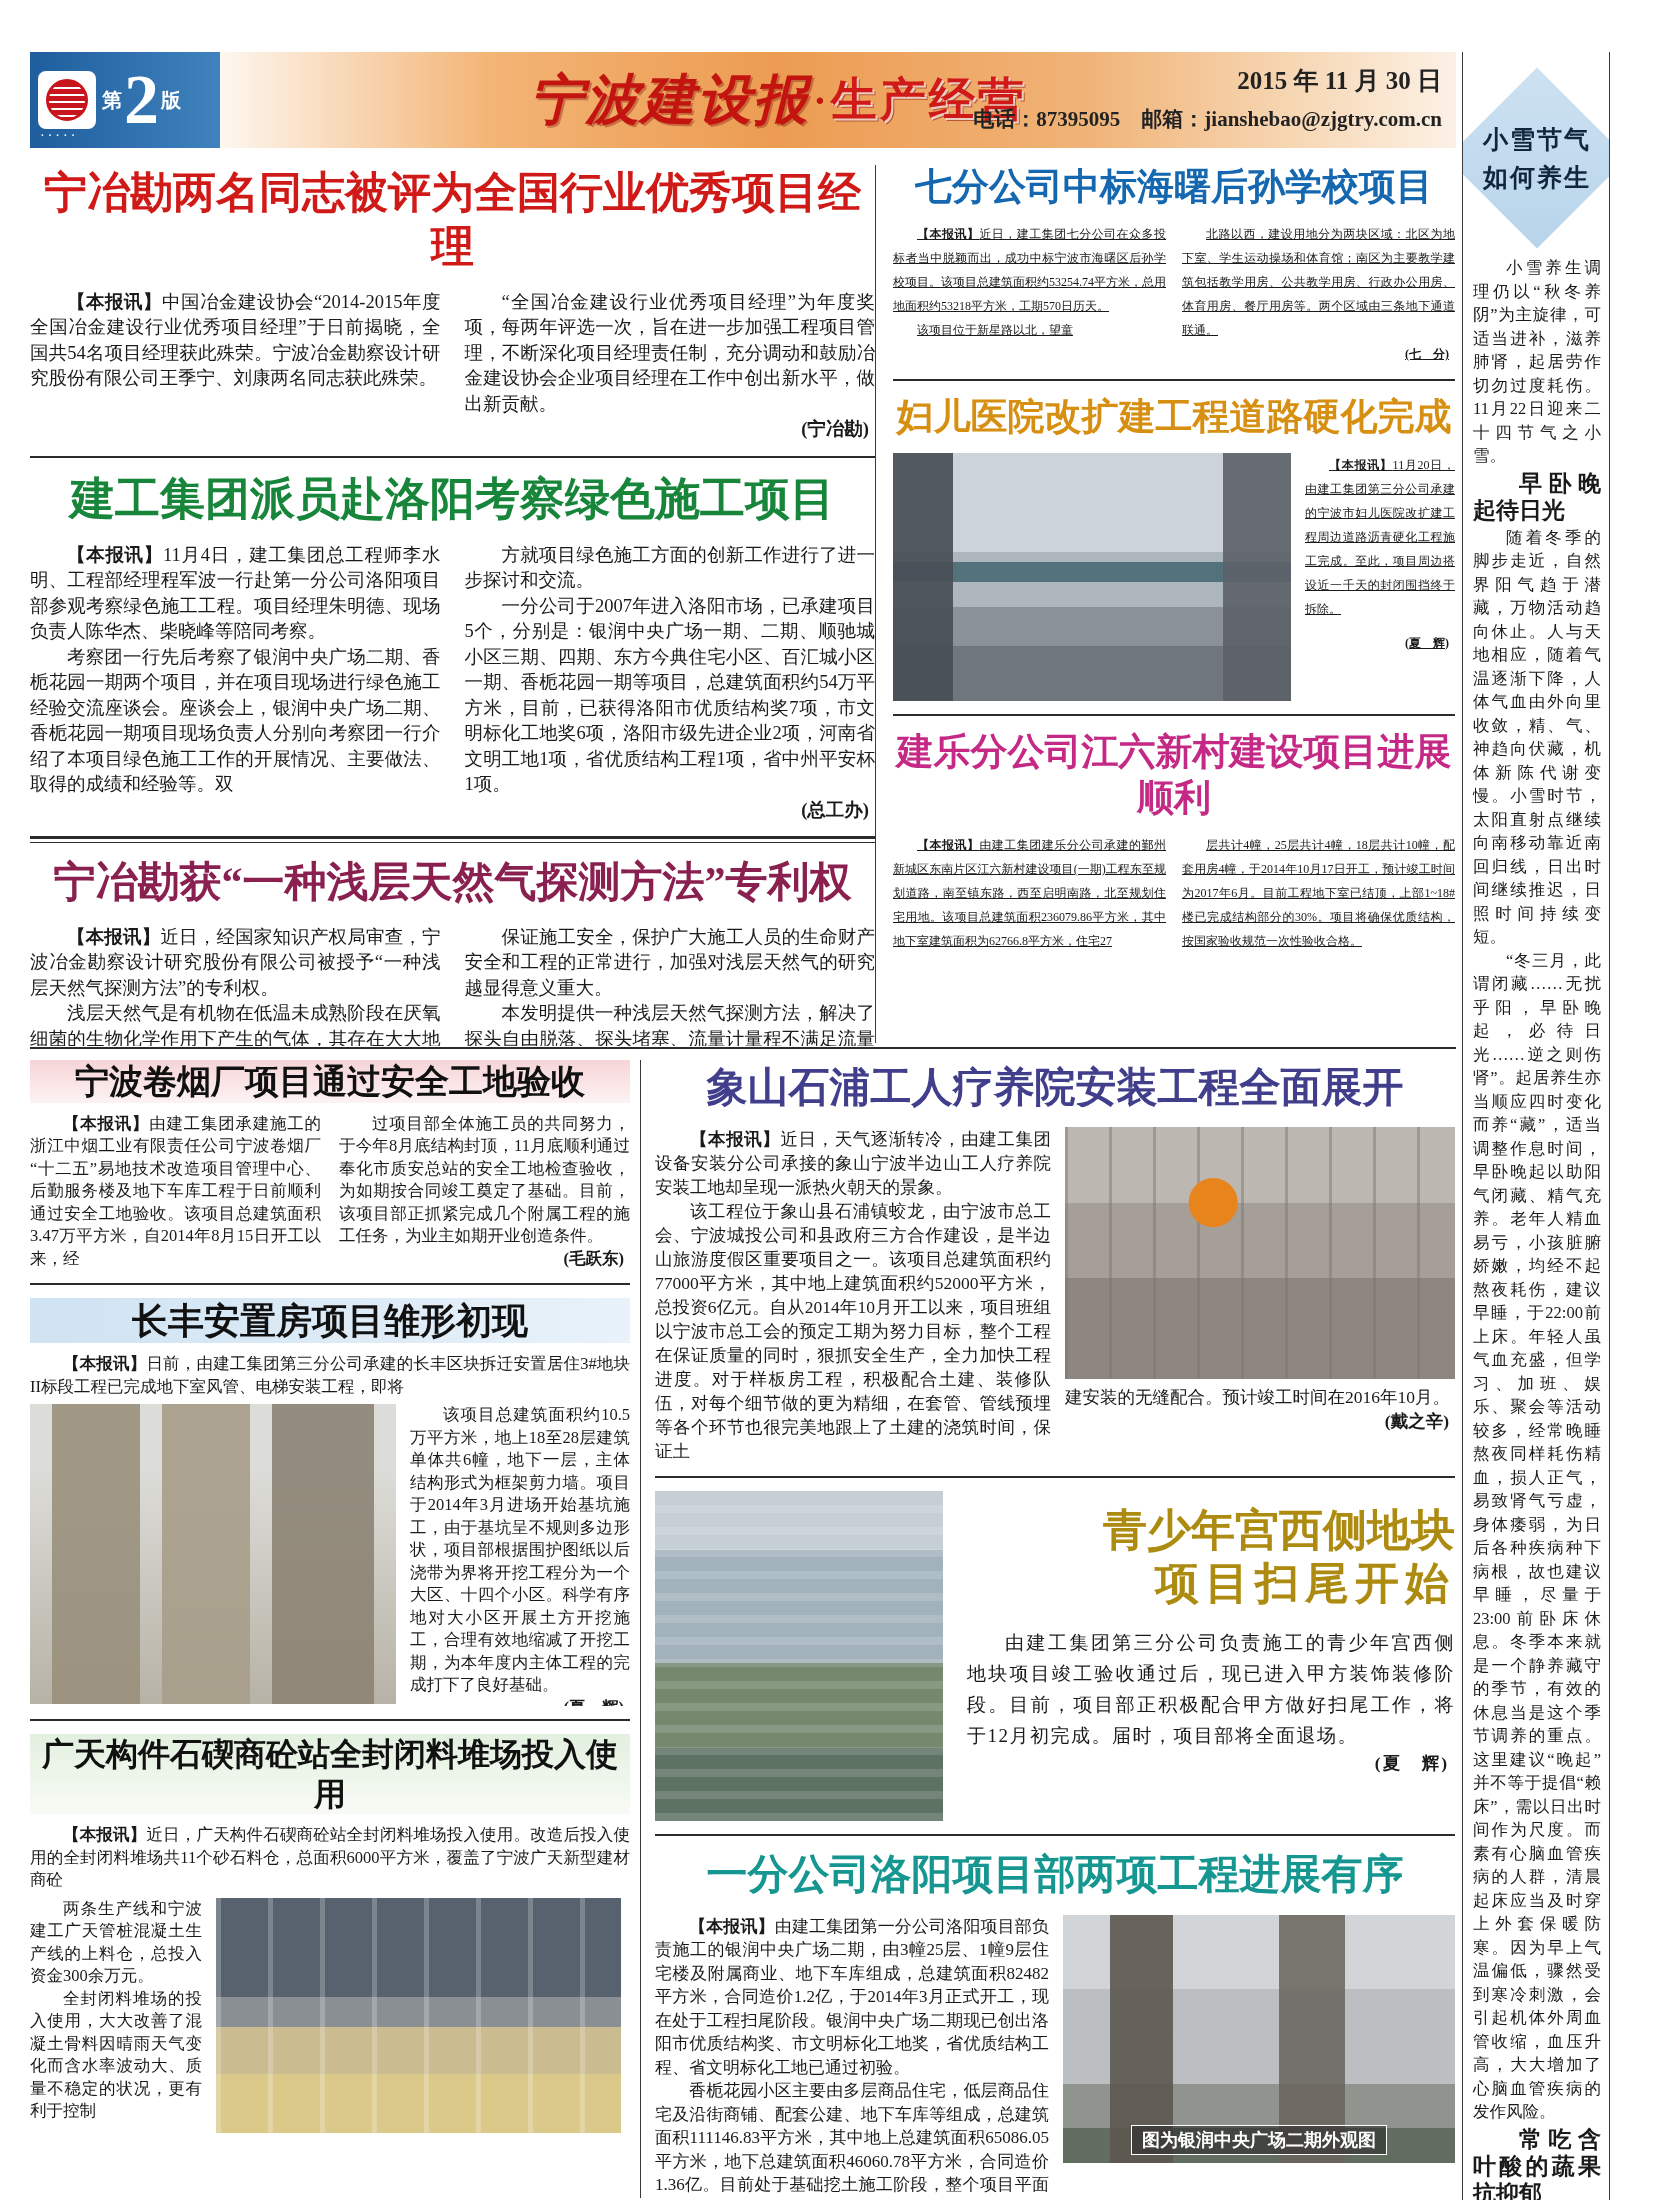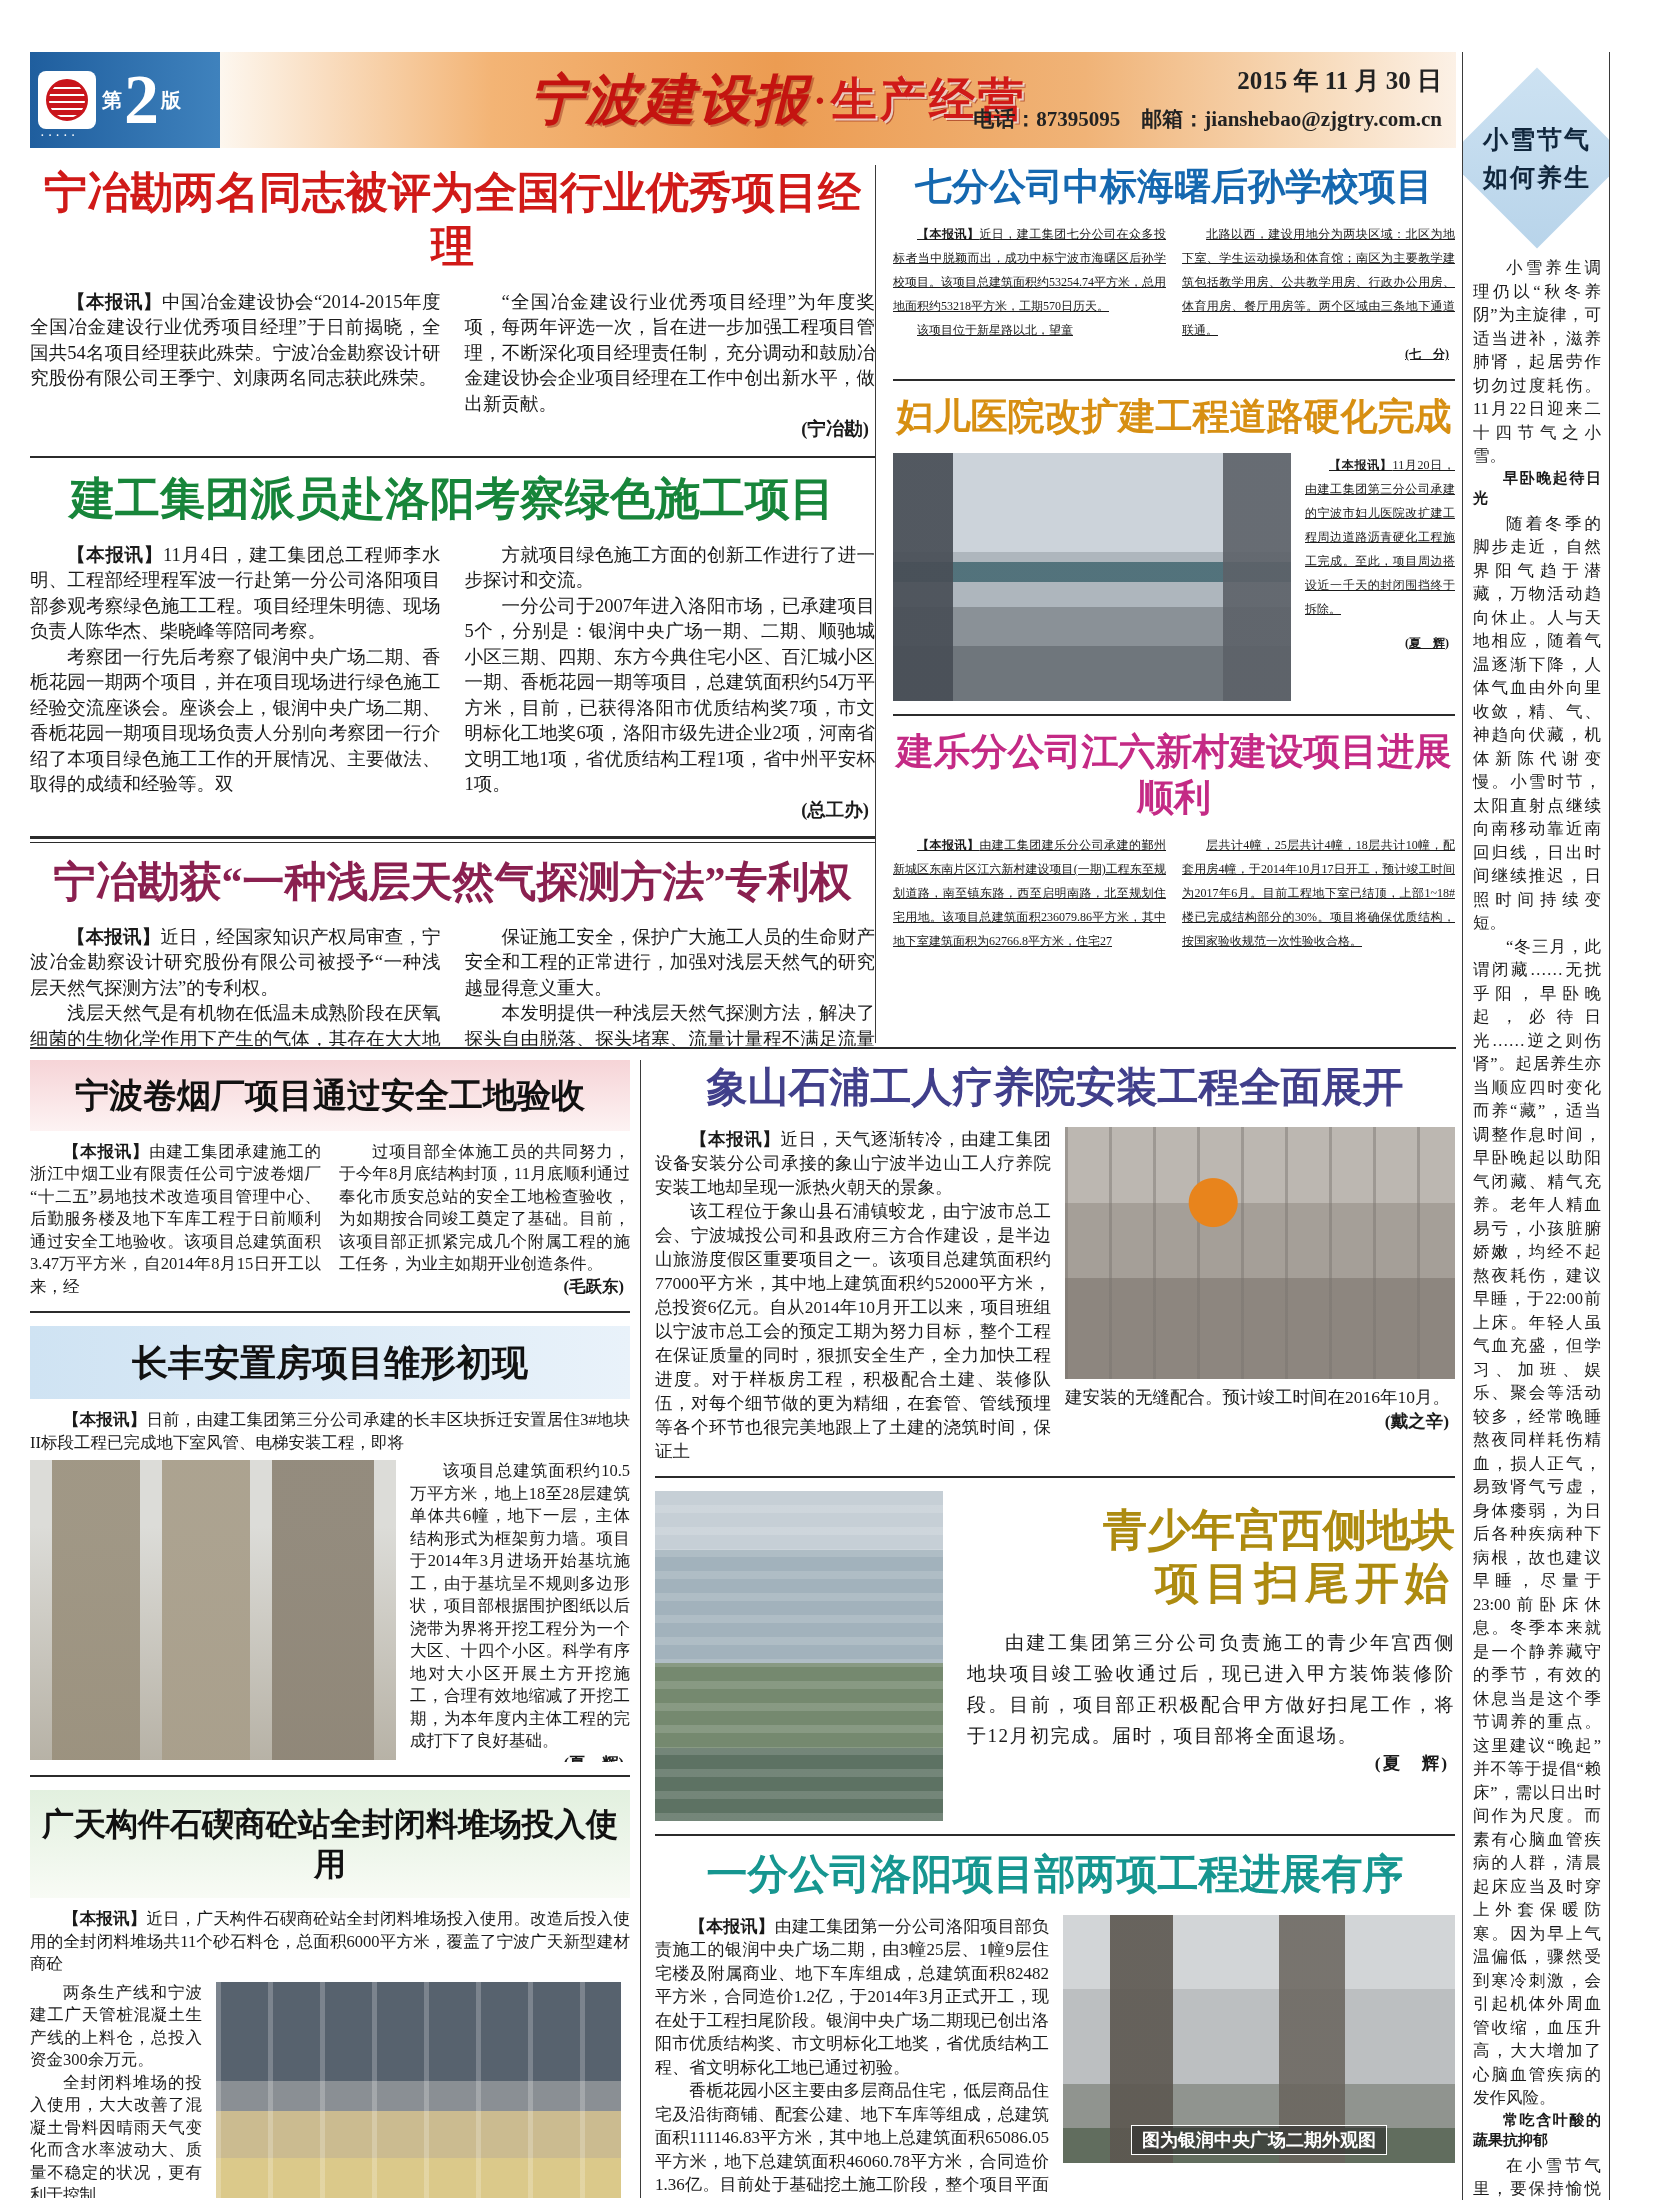--- a/index.html
+++ b/index.html
@@ -44,21 +44,21 @@
   .top-right{position:absolute;left:893px;top:162px;width:562px;height:884px;overflow:hidden;}
   .top-right .para,.top-right .byline{font-size:12px;line-height:24px;text-decoration:underline;}
   .v-rule-top{position:absolute;left:875px;top:165px;width:1px;height:878px;background:#3a3a3a;}
   .hr-main{position:absolute;left:30px;top:1047px;width:1426px;height:0;border-top:2px solid #2b2b2b;}
   .bottom-left{position:absolute;left:30px;top:1060px;width:600px;height:1138px;overflow:hidden;}
   .bottom-left .para,.bottom-left .byline{font-size:16.5px;line-height:22.5px;}
   .v-rule-bottom{position:absolute;left:640px;top:1060px;width:1px;height:1138px;background:#3a3a3a;}
   .bottom-mid{position:absolute;left:655px;top:1060px;width:800px;height:1138px;overflow:hidden;}
   .bottom-mid .para,.bottom-mid .byline{font-size:17.5px;line-height:24px;}
   
-  .band{padding:14px 4px;margin-bottom:10px;}
+  .band{padding:0 4px;margin-bottom:10px;}
   .band-pink{background:linear-gradient(180deg,#f6d4d7,#fdf3f3);}
   .band-blue{background:linear-gradient(90deg,#cfe3f3,#e9f2fa);}
   .band-green{background:linear-gradient(180deg,#e2f0df,#f8fbf5);}
   
   .ph-hospital{width:398px;height:248px;
     background:
       linear-gradient(90deg,rgba(72,78,86,.92) 0 15%,transparent 15% 83%,rgba(92,97,104,.9) 83%),
       linear-gradient(180deg,transparent 0 44%,rgba(52,92,102,.75) 44% 52%,transparent 52%),
       linear-gradient(180deg,#ccd3da 0 40%,#aeb6bd 40% 62%,#8a9197 62% 78%,#6f767c 78%);}
   .ph-towers{width:366px;height:300px;
@@ -89,21 +89,21 @@
   
   .sidebar{position:absolute;left:1462px;top:52px;width:148px;height:2148px;
            border-left:1px solid #3a3a3a;border-right:1px solid #3a3a3a;
            box-sizing:border-box;padding:8px 8px 0 10px;overflow:hidden;}
   .sb-title{position:relative;height:196px;display:flex;flex-direction:column;align-items:center;justify-content:center;}
   .sb-diamond{position:absolute;left:50%;top:50%;width:128px;height:128px;
               transform:translate(-50%,-50%) rotate(45deg);
               background:linear-gradient(135deg,#cde2f2,#b8d4ea);}
   .sb-title-line{position:relative;z-index:1;font-size:25px;font-weight:bold;font-family:"Liberation Sans",sans-serif;color:#10263c;line-height:38px;letter-spacing:2px;}
   .sidebar .para{font-size:16.5px;line-height:23.5px;}
-  .sb-sub{margin:2px 0;font-size:15px;font-weight:bold;font-family:Liberation Mono, monospace;text-indent:2em;text-align:justify;line-height:20px;}
+  .sb-sub{margin:2px 0;font-size:23px;font-weight:bold;font-family:Liberation Serif, serif;text-indent:2em;text-align:justify;line-height:27px;}
   
   .mt6{margin-top:6px;} .mt10{margin-top:10px;}
   .title-gold{color:#ad8b10;font-family:"Liberation Serif",serif;text-align:right;line-height:1.2;}
   .row{display:flex;gap:14px;}
 </style>
 </head>
 <body>
 
 <div id="page">
 

